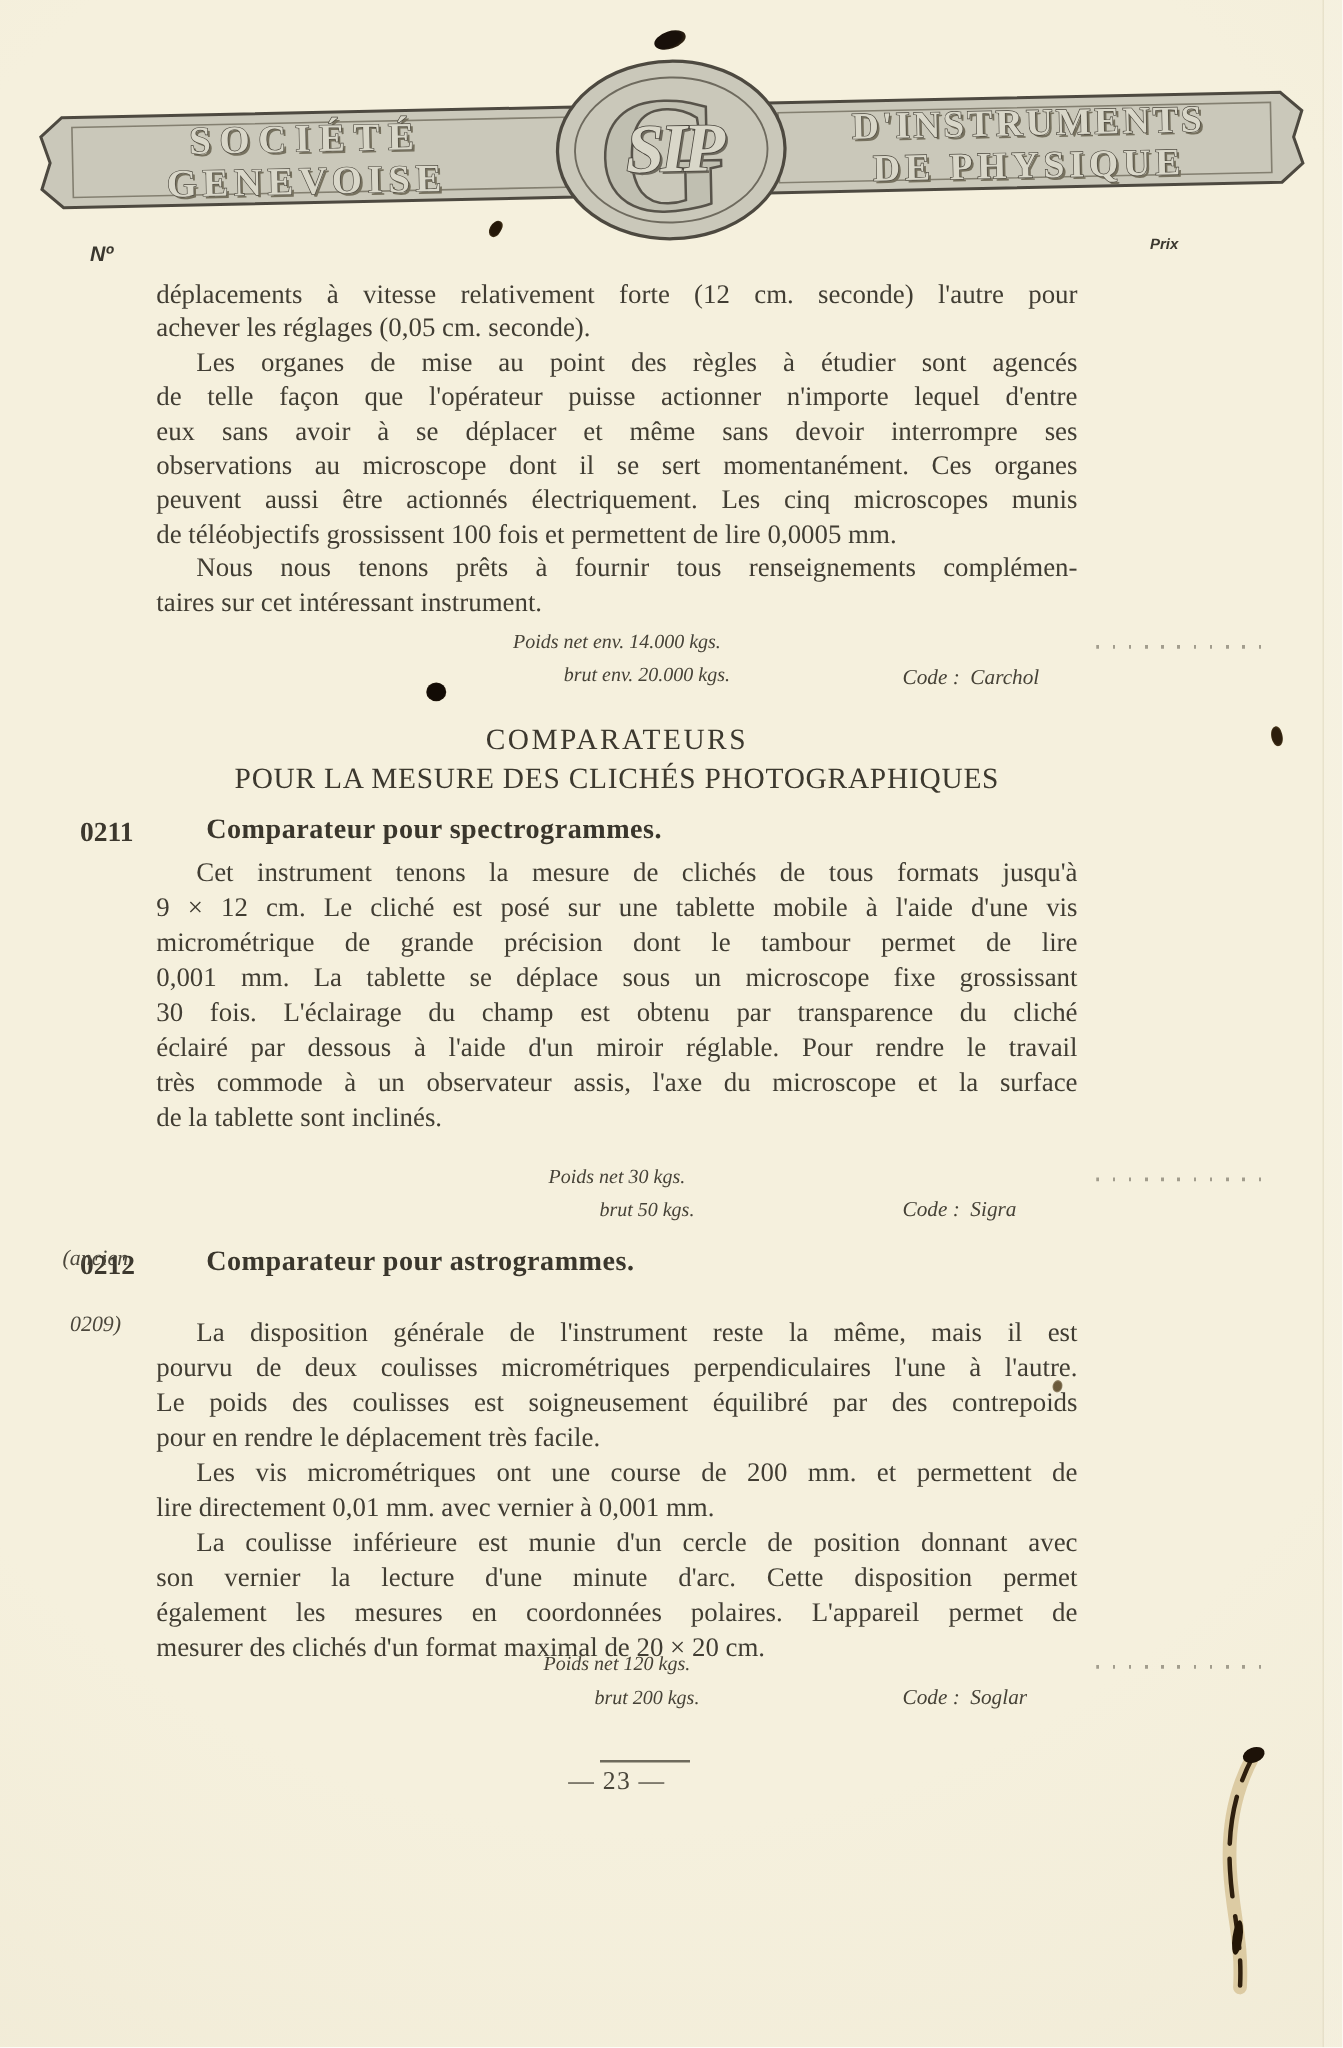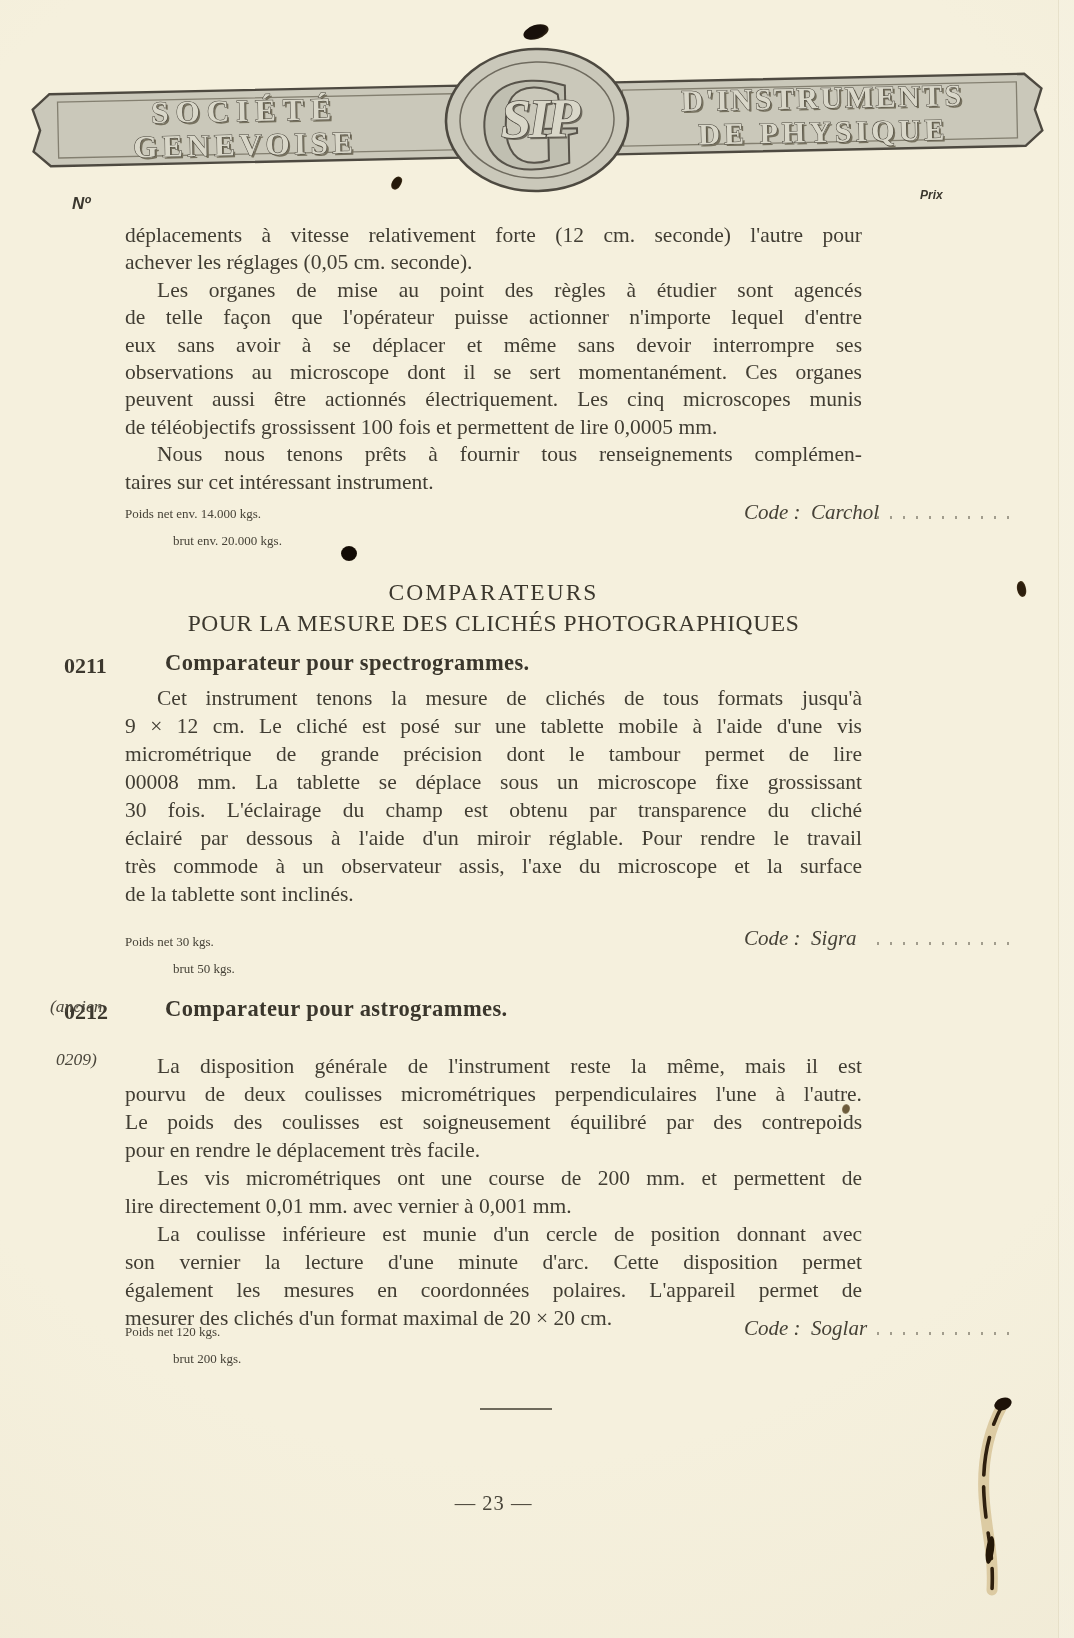--- a/index.html
+++ b/index.html
@@ -15,36 +15,36 @@
   .collabel{font-family:"Liberation Sans", sans-serif;font-weight:bold;font-size:17px;color:#3b382f;font-style:italic;}
   
   .banner{position:absolute;left:18px;top:22px;}
   
   .textblock{position:absolute;left:125px;width:737px;font-size:21.5px;color:#413d33;}
   .tline{line-height:27.4px;height:27.4px;}
   .lh28 .tline{line-height:28px;height:28px;}
   .just{text-align:justify;text-align-last:justify;}
   .para:not(.noindent) .tline:first-child{text-indent:32px;}
   
-  .wline{font-size:13px;line-height:27px;height:27px;color:#46423709;color:#464237;}
+  .wline{font-style:italic;font-size:16px;line-height:27px;height:27px;color:#46423709;color:#464237;text-align:center;}
   .windent{padding-left:48px;}
-  .codeline{position:absolute;left:744px;font-style:italic;font-size:21px;color:#464237;white-space:nowrap;}
+  .codeline{position:absolute;left:722px;font-style:italic;font-size:17px;color:#464237;white-space:nowrap;margin-top:32px;}
   .dots{position:absolute;left:877px;width:136px;height:3px;
         background:repeating-linear-gradient(90deg,#a29d8d 0 2px,transparent 2px 13px);}
   
   .sechead{position:absolute;left:125px;width:737px;text-align:center;color:#3c382e;}
   .sec1{font-size:23.5px;letter-spacing:2px;line-height:31px;}
   .sec2{font-size:23.5px;letter-spacing:0.6px;line-height:31px;}
   
   .itemnum{position:absolute;left:64px;font-weight:bold;font-size:22px;color:#3c382e;}
   .itemtitle{position:absolute;left:165px;font-weight:bold;font-size:22.5px;letter-spacing:0.4px;color:#3a362c;white-space:nowrap;}
   .oldref{position:absolute;font-style:italic;font-size:17.5px;color:#4b473c;}
   
   .midrule{position:absolute;left:480px;top:1408px;width:72px;height:2px;background:#6e6a5c;}
-  .pagenum{position:absolute;left:125px;top:1492px;width:737px;text-align:center;font-size:20.5px;letter-spacing:1px;color:#49453a;}
+  .pagenum{position:absolute;left:125px;top:1414px;width:737px;text-align:center;font-size:20.5px;letter-spacing:1px;color:#49453a;}
   
   .speck{position:absolute;border-radius:50%;}
   .speck-a{left:523px;top:25px;width:26px;height:14px;transform:rotate(-18deg);
            background:radial-gradient(ellipse at 40% 45%, #18100a 55%, #5d4a28 100%);}
   .speck-b{left:392px;top:176px;width:9px;height:14px;transform:rotate(28deg);
            background:radial-gradient(#241809 55%, #6a5632 100%);border-radius:60% 40% 50% 50%;}
   .speck-c{left:341px;top:546px;width:16px;height:15px;
            background:radial-gradient(#120b05 60%, #4a3a20 100%);}
   .speck-d{left:1017px;top:581px;width:9px;height:16px;transform:rotate(-12deg);
            background:radial-gradient(#2c1e0d 55%, #7a6337 100%);border-radius:55% 45% 50% 50%;}
@@ -122,21 +122,21 @@
     <div class="sec2">POUR LA MESURE DES CLICHÉS PHOTOGRAPHIQUES</div>
   </div>
 
   <div class="itemnum" style="top:653px;">0211</div>
   <div class="itemtitle" style="top:650px;">Comparateur pour spectrogrammes.</div>
   <div class="textblock lh28" style="top:684px;">
     <div class="para">
         <div class="tline just">Cet instrument tenons la mesure de clichés de tous formats jusqu'à</div>
         <div class="tline just">9 × 12 cm. Le cliché est posé sur une tablette mobile à l'aide d'une vis</div>
         <div class="tline just">micrométrique de grande précision dont le tambour permet de lire</div>
-        <div class="tline just">00008 mm. La tablette se déplace sous un microscope fixe grossissant</div>
+        <div class="tline just">0,001 mm. La tablette se déplace sous un microscope fixe grossissant</div>
         <div class="tline just">30 fois. L'éclairage du champ est obtenu par transparence du cliché</div>
         <div class="tline just">éclairé par dessous à l'aide d'un miroir réglable. Pour rendre le travail</div>
         <div class="tline just">très commode à un observateur assis, l'axe du microscope et la surface</div>
         <div class="tline">de la tablette sont inclinés.</div>
       </div>
   </div>
   <div class="textblock" style="top:928px;">
     <div class="wline">Poids net 30 kgs.</div>
     <div class="wline windent">brut 50 kgs.</div>
   </div>

